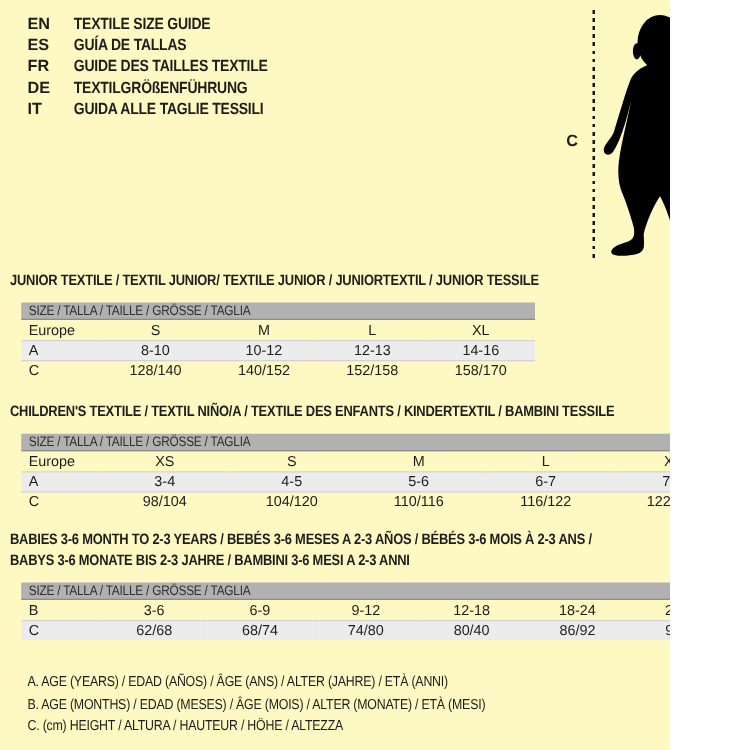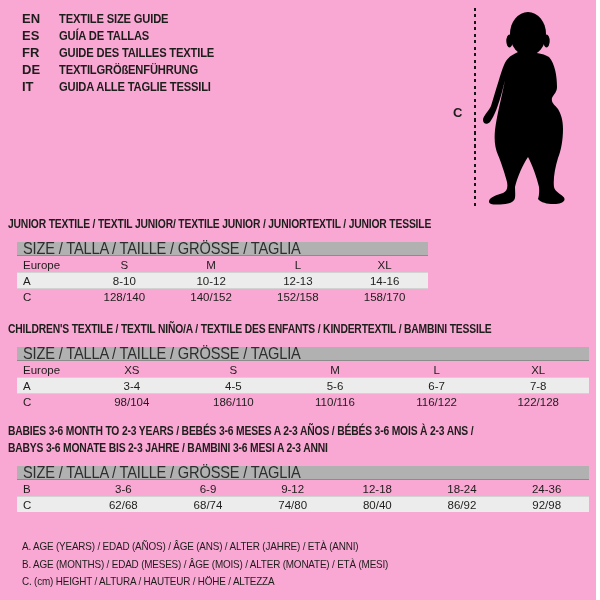--- a/index.html
+++ b/index.html
@@ -3,21 +3,21 @@
 <meta charset="utf-8">
 <style>
   html,body { margin:0; padding:0; }
   body {
     width:600px; height:600px;
     background:#ffffff;
     font-family:"Liberation Sans", sans-serif;
     color:#1d1d1b;
     -webkit-font-smoothing:antialiased;
   }
-  .page { position:relative; width:596px; height:600px; overflow:hidden; background:#f9a8d4; }
+  .page { position:relative; width:536px; height:600px; overflow:hidden; background:#fef9c3; }
 
   
   .cond { display:inline-block; transform:scaleX(0.86); transform-origin:0 50%; white-space:nowrap; letter-spacing:-0.2px; }
 
   
   .lang-list { position:absolute; top:10px; left:22px; }
   .lang-row { display:flex; height:17px; line-height:17px; font-weight:700; font-size:13px; }
   .lang-code { width:37px; flex:0 0 37px; }
 
   
@@ -28,21 +28,21 @@
   .measure-label { position:absolute; left:453px; top:105px; font-size:13px; font-weight:700; }
   .baby-svg { position:absolute; left:481px; top:8px; width:90px; height:200px; }
 
   
   .tbl-title { position:absolute; left:8px; font-size:12px; font-weight:700; line-height:17px; }
   .size-bar {
     position:absolute; left:17px; height:14px; box-sizing:border-box;
     background:var(--bar, #b1b1b1);
     border-bottom:1px solid #8c8c8c;
     line-height:14px; padding-left:6px;
-    font-size:17px; color:#2e2e2e;
+    font-size:11px; color:#2e2e2e;
   }
   table.size-table {
     position:absolute; left:17px; border-collapse:collapse; table-layout:fixed;
     font-size:11.5px; color:#1d1d1b;
   }
   table.size-table td { height:15px; padding:0; text-align:center; vertical-align:middle; }
   table.size-table td.rowlabel { text-align:left; padding-left:6px; }
   table.size-table tr + tr td { border-top:1px solid #d2d2d2; }
   table.size-table tr.alt td { background:var(--alt, #ececec); }
 
@@ -183,21 +183,21 @@
       <td class="rowlabel">A</td>
       <td>3-4</td>
       <td>4-5</td>
       <td>5-6</td>
       <td>6-7</td>
       <td>7-8</td>
     </tr>
     <tr>
       <td class="rowlabel">C</td>
       <td>98/104</td>
-      <td>186/110</td>
+      <td>104/120</td>
       <td>110/116</td>
       <td>116/122</td>
       <td>122/128</td>
     </tr>
   </tbody>
     </table>
 
   <div class="tbl-title" style="top:423px;">
     <span class="cond">BABIES 3-6 MONTH TO 2-3 YEARS / BEBÉS 3-6 MESES A 2-3 AÑOS / BÉBÉS 3-6 MOIS À 2-3 ANS /</span><br>
     <span class="cond">BABYS 3-6 MONATE BIS 2-3 JAHRE / BAMBINI 3-6 MESI A 2-3 ANNI</span>

